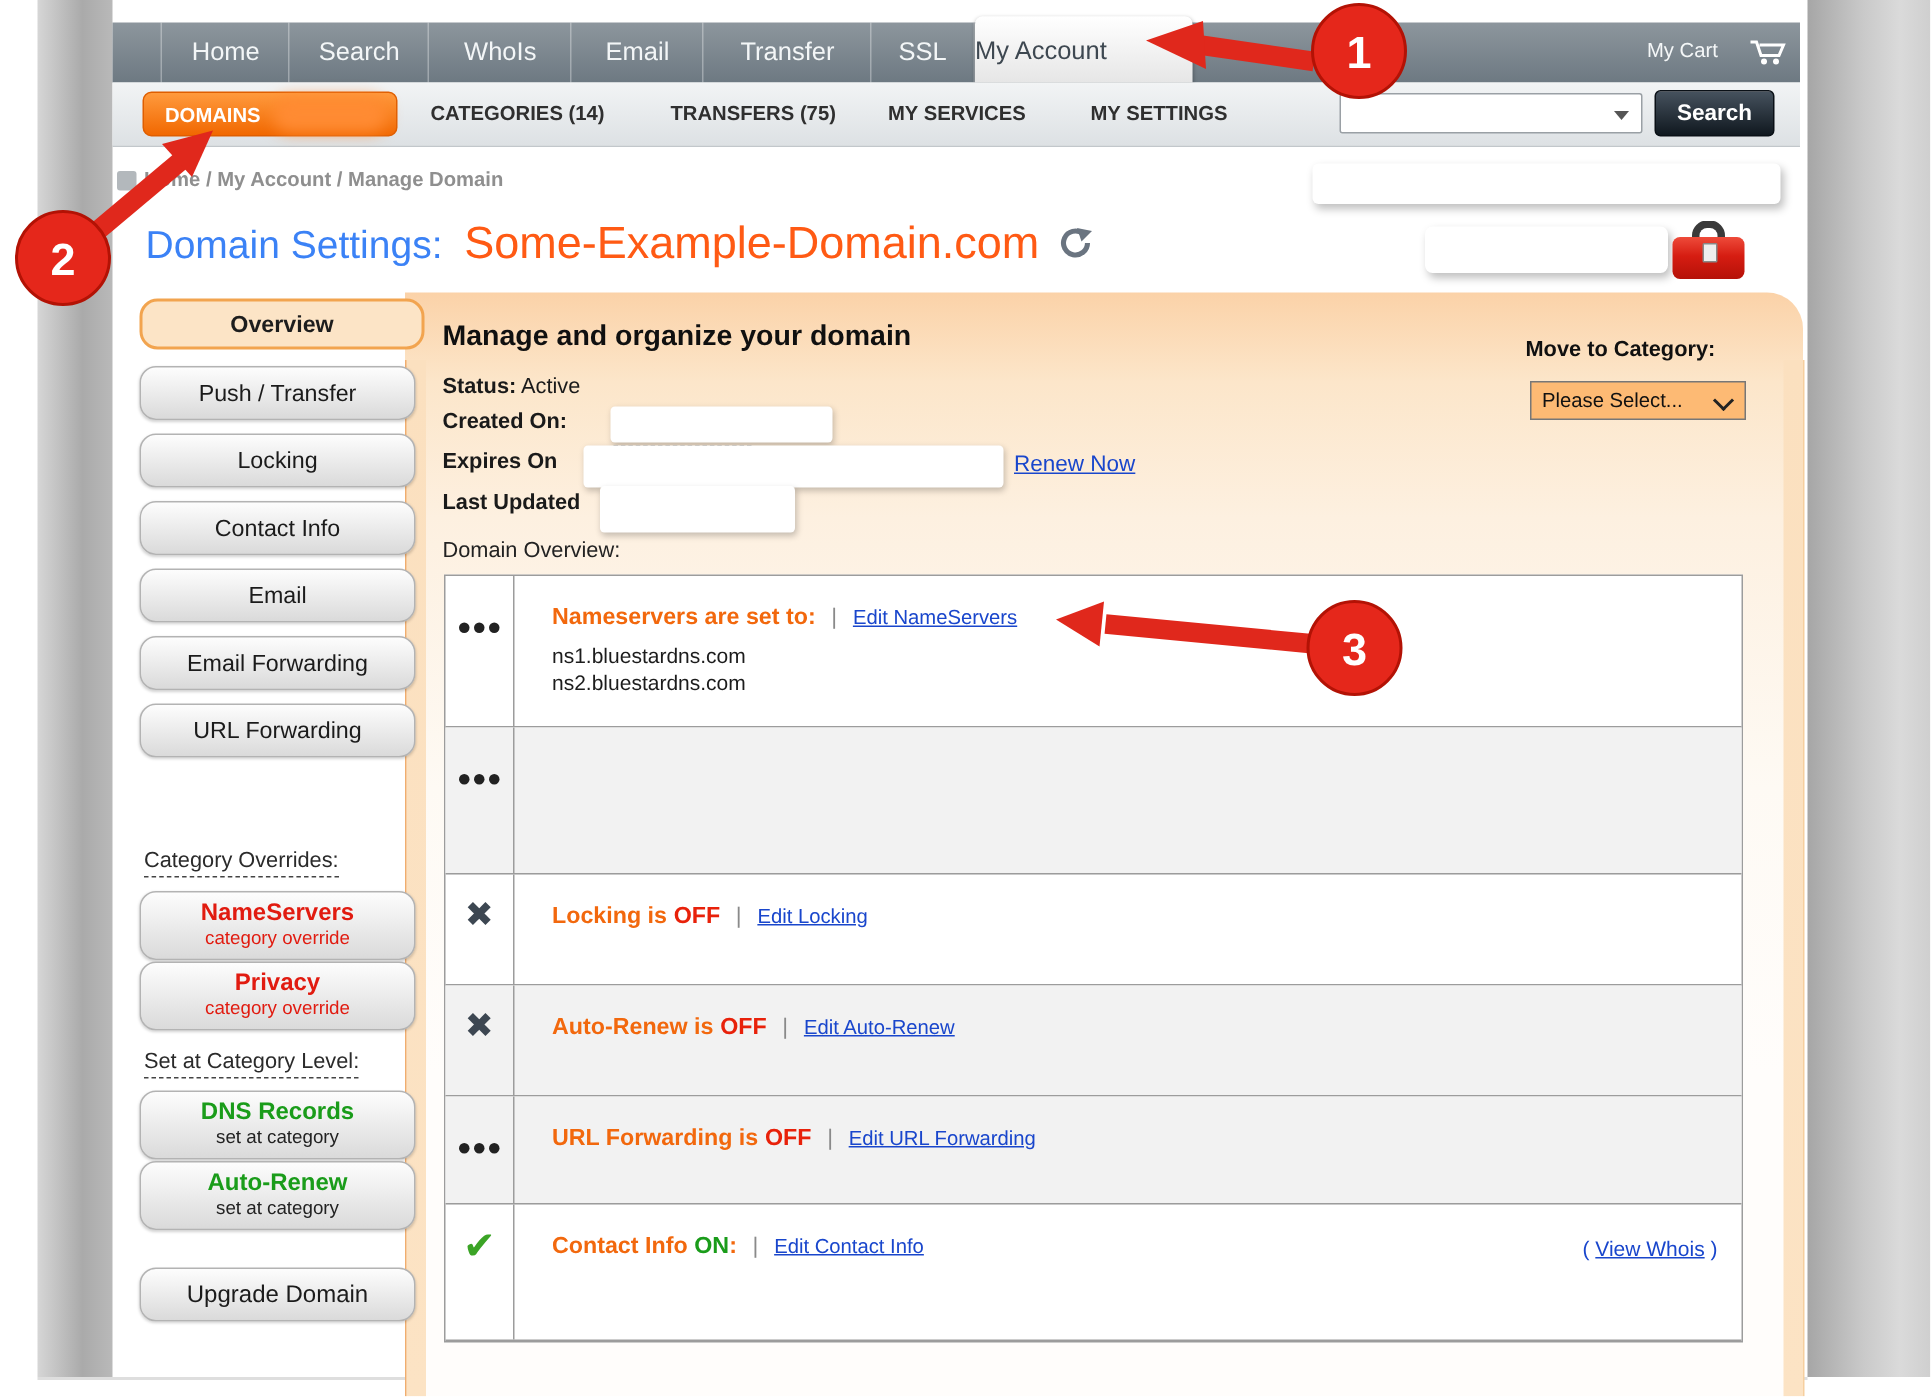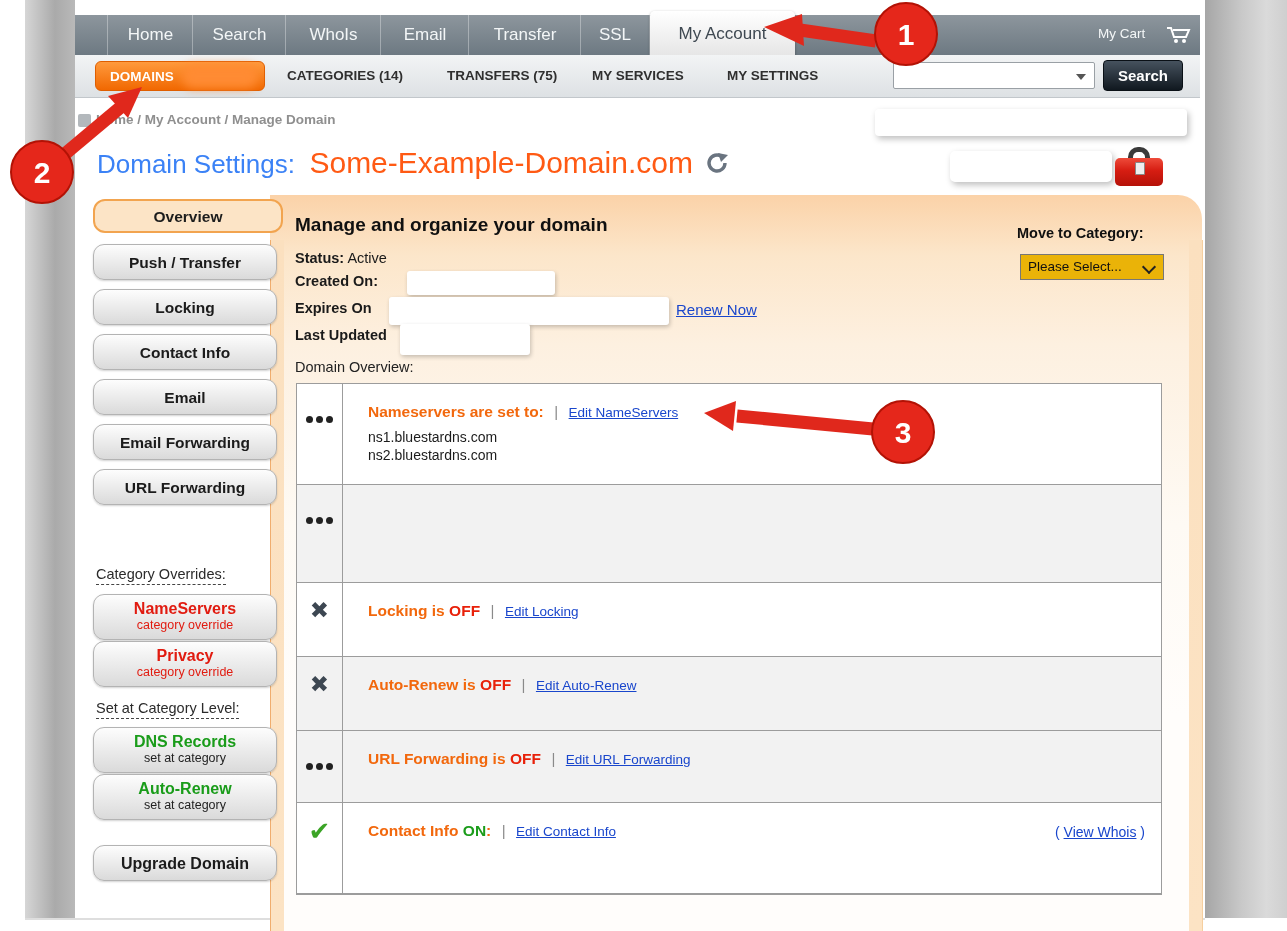--- a/index.html
+++ b/index.html
@@ -14,21 +14,21 @@
     background:linear-gradient(90deg,#a6a6a6,#c9c9c9 45%,#dadada 75%,#cfcfcf);}
   .page-bottom-line{left:25px;top:918px;width:1180px;height:2px;background:#dedede;}
 
   
   .topnav{left:75px;top:15px;width:1125px;height:40px;
     background:linear-gradient(180deg,#8d969d,#6d7982);}
   .navtab{position:absolute;top:0;height:40px;line-height:40px;text-align:center;
     color:#f3f6f7;font-size:17px;border-left:1px solid rgba(255,255,255,.33);cursor:pointer;}
   .navtab-last{border-right:1px solid rgba(255,255,255,.33);}
   .navtab-active{position:absolute;left:575px;top:-4px;width:145px;height:44px;line-height:46px;
-    text-align:center;color:#3e4851;font-size:17px;
+    text-align:left;color:#3e4851;font-size:17px;
     background:linear-gradient(180deg,#ffffff,#e6e6e6);border-radius:5px 5px 0 0;
     box-shadow:0 1px 3px rgba(0,0,0,.35);}
   .mycart-label{position:absolute;left:1023px;top:0;height:40px;line-height:38px;
     color:#f4f7f8;font-size:13.5px;}
   .cart-svg{position:absolute;left:1090px;top:10px;}
 
   
   .subnav{left:75px;top:55px;width:1125px;height:42px;
     background:linear-gradient(180deg,#f2f4f5,#dde1e4);border-bottom:1px solid #c2c7cb;}
   .domains-btn{position:absolute;left:20px;top:6px;width:170px;height:30px;border-radius:6px;
@@ -75,21 +75,21 @@
     background:linear-gradient(180deg,#fbd2a8 0px,#fce6ca 60px,#fdf0e0 150px,
       #fefaf4 330px,#fffdfb 520px,#fffdfb 100%);}
   .panel-strip-left{left:270px;top:240px;width:13px;height:691px;
     background:linear-gradient(180deg,#fbe0bf,#fce3c4);border-left:1px solid #f0ad6e;}
   .panel-strip-right{left:1189px;top:240px;width:13px;height:691px;
     background:linear-gradient(180deg,#fbe0bf,#fce3c4);border-right:1px solid #f6cf9f;}
 
   
   .side-btn{left:93px;width:184px;height:36px;border-radius:11px;border:1px solid #b3b3b3;
     background:linear-gradient(180deg,#fdfdfd,#dadada);box-shadow:0 1px 2px rgba(0,0,0,.18);
-    text-align:center;font-weight:bold;font-size:15.5px;color:#1b1b1b;line-height:36px;
+    text-align:center;font-weight:normal;font-size:15.5px;color:#1b1b1b;line-height:36px;
     box-sizing:border-box;cursor:pointer;}
   .side-btn-active{left:93px;top:199px;width:190px;height:34px;border-radius:12px;
     background:#fce4c6;border:2px solid #f2a44f;text-align:center;font-weight:bold;
     font-size:15.5px;color:#1d1d1d;line-height:32px;box-sizing:border-box;cursor:pointer;}
   .side-label{left:96px;font-size:14.5px;color:#2b2b2b;border-bottom:1px dashed #444;
     padding-bottom:2px;}
   .side-btn2{left:93px;width:184px;height:46px;border-radius:11px;border:1px solid #b3b3b3;
     background:linear-gradient(180deg,#fdfdfd,#dadada);box-shadow:0 1px 2px rgba(0,0,0,.18);
     text-align:center;box-sizing:border-box;padding-top:4px;cursor:pointer;}
   .sb2-title{font-weight:bold;font-size:16px;line-height:19px;display:block;}
@@ -110,21 +110,21 @@
     box-shadow:1px 2px 4px rgba(0,0,0,.22);}
   .created-dashes{left:409px;top:297px;width:92px;height:0;border-top:1px dashed #666;}
   .expires-box{left:389px;top:297px;width:280px;height:28px;border-radius:3px;
     box-shadow:1px 2px 4px rgba(0,0,0,.22);}
   .updated-box{left:400px;top:324px;width:130px;height:31px;border-radius:3px;
     box-shadow:1px 2px 4px rgba(0,0,0,.22);}
   .renew{left:676px;top:301px;font-size:15px;}
   a.link{color:#1946cc;text-decoration:underline;cursor:pointer;}
   .overview-label{left:295px;top:359px;font-size:14.5px;color:#222;}
   .move-label{left:1017px;top:225px;font-size:14.5px;font-weight:bold;color:#101010;}
-  .cat-select{left:1020px;top:254px;width:144px;height:26px;background:#eab308;
+  .cat-select{left:1020px;top:254px;width:144px;height:26px;background:#fdba74;
     border:1px solid #777;box-sizing:border-box;font-size:13.5px;color:#111;
     line-height:24px;padding-left:7px;cursor:pointer;}
   .sel-chev{position:absolute;right:9px;top:7px;width:8px;height:8px;
     border-right:2px solid #222;border-bottom:2px solid #222;transform:rotate(45deg);}
 
   
   .dtable{left:296px;top:383px;width:864px;border:1px solid #9c9c9c;background:#fff;}
   .drow{position:relative;border-bottom:1px solid #9c9c9c;}
   .drow.alt{background:#f2f2f2;}
   .dicon{position:absolute;left:0;top:0;bottom:0;width:46px;border-right:1px solid #9c9c9c;

